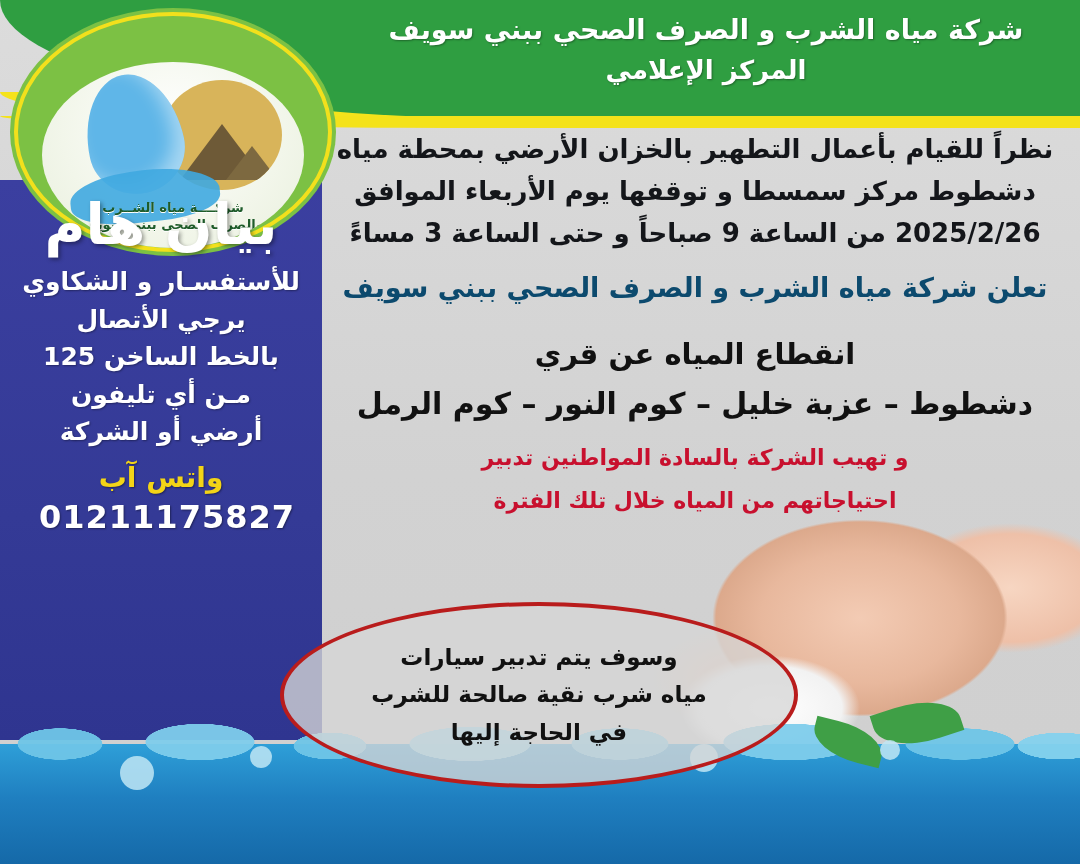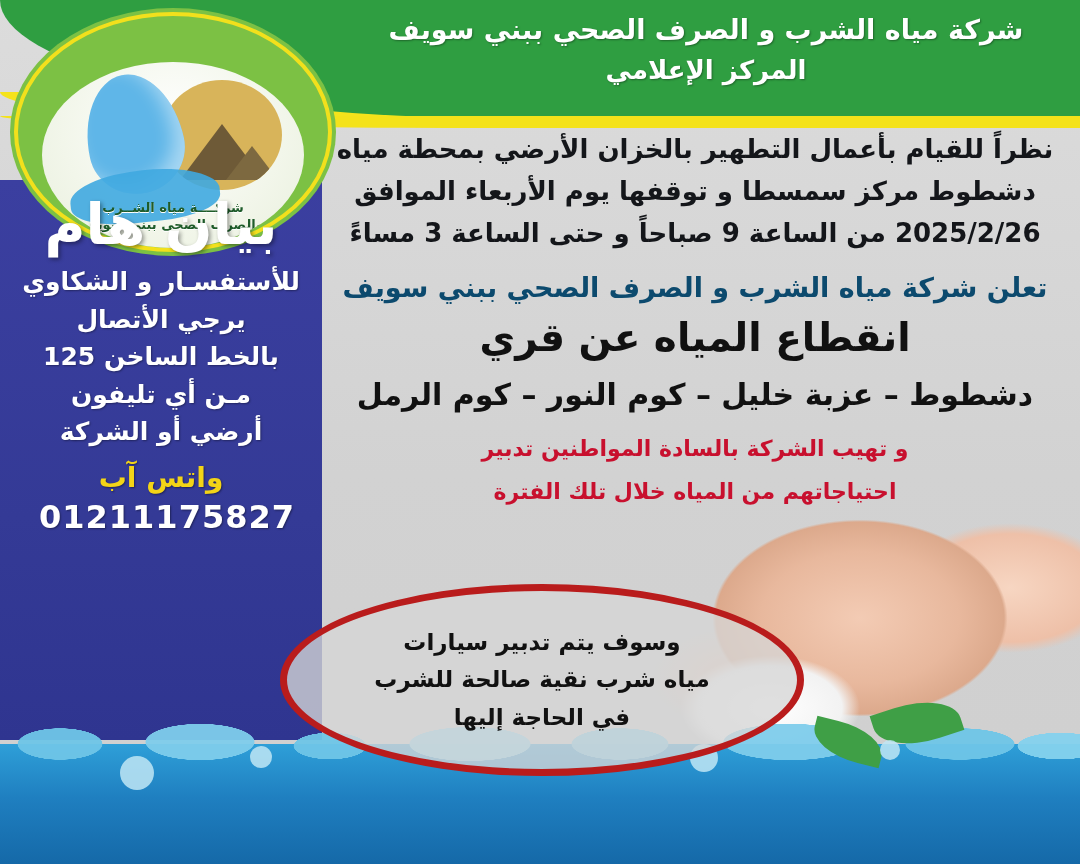--- a/index.html
+++ b/index.html
@@ -137,28 +137,28 @@
   .header .line1{font-size:27px;line-height:1.5;}
   .header .line2{font-size:26px;line-height:1.5;}
 
   
   .body-text{
     position:absolute;right:26px;top:128px;width:718px;z-index:7;
     text-align:center;color:#111;
   }
   .p-intro{font-size:26px;font-weight:bold;line-height:1.62;color:#14161a;}
   .p-announce{font-size:27px;font-weight:bold;color:#0c4a6e;margin-top:14px;line-height:1.5;}
-  .p-cut{font-size:39px;font-weight:bold;color:#111;margin-top:0;line-height:1.5;}
+  .p-cut{font-size:29px;font-weight:bold;color:#111;margin-top:24px;line-height:1.5;}
   .p-villages{font-size:30px;font-weight:bold;color:#111;margin-top:6px;line-height:1.45;}
   .p-apology{font-size:22px;font-weight:bold;color:#c8102e;margin-top:14px;line-height:1.6;}
 
   
   .oval{
-    position:absolute;left:280px;bottom:88px;width:510px;height:178px;z-index:8;
-    border:7px solid #b91c1c;border-radius:50%;
+    position:absolute;left:280px;bottom:76px;width:510px;height:178px;z-index:8;
+    border:4px solid #b91c1c;border-radius:50%;
     background:rgba(214,214,214,.78);
     display:flex;align-items:center;justify-content:center;
   }
   .oval-text{
     text-align:center;color:#111;font-weight:bold;font-size:23px;line-height:1.62;
     padding:0 26px;
   }
 
   
   .left-col{

